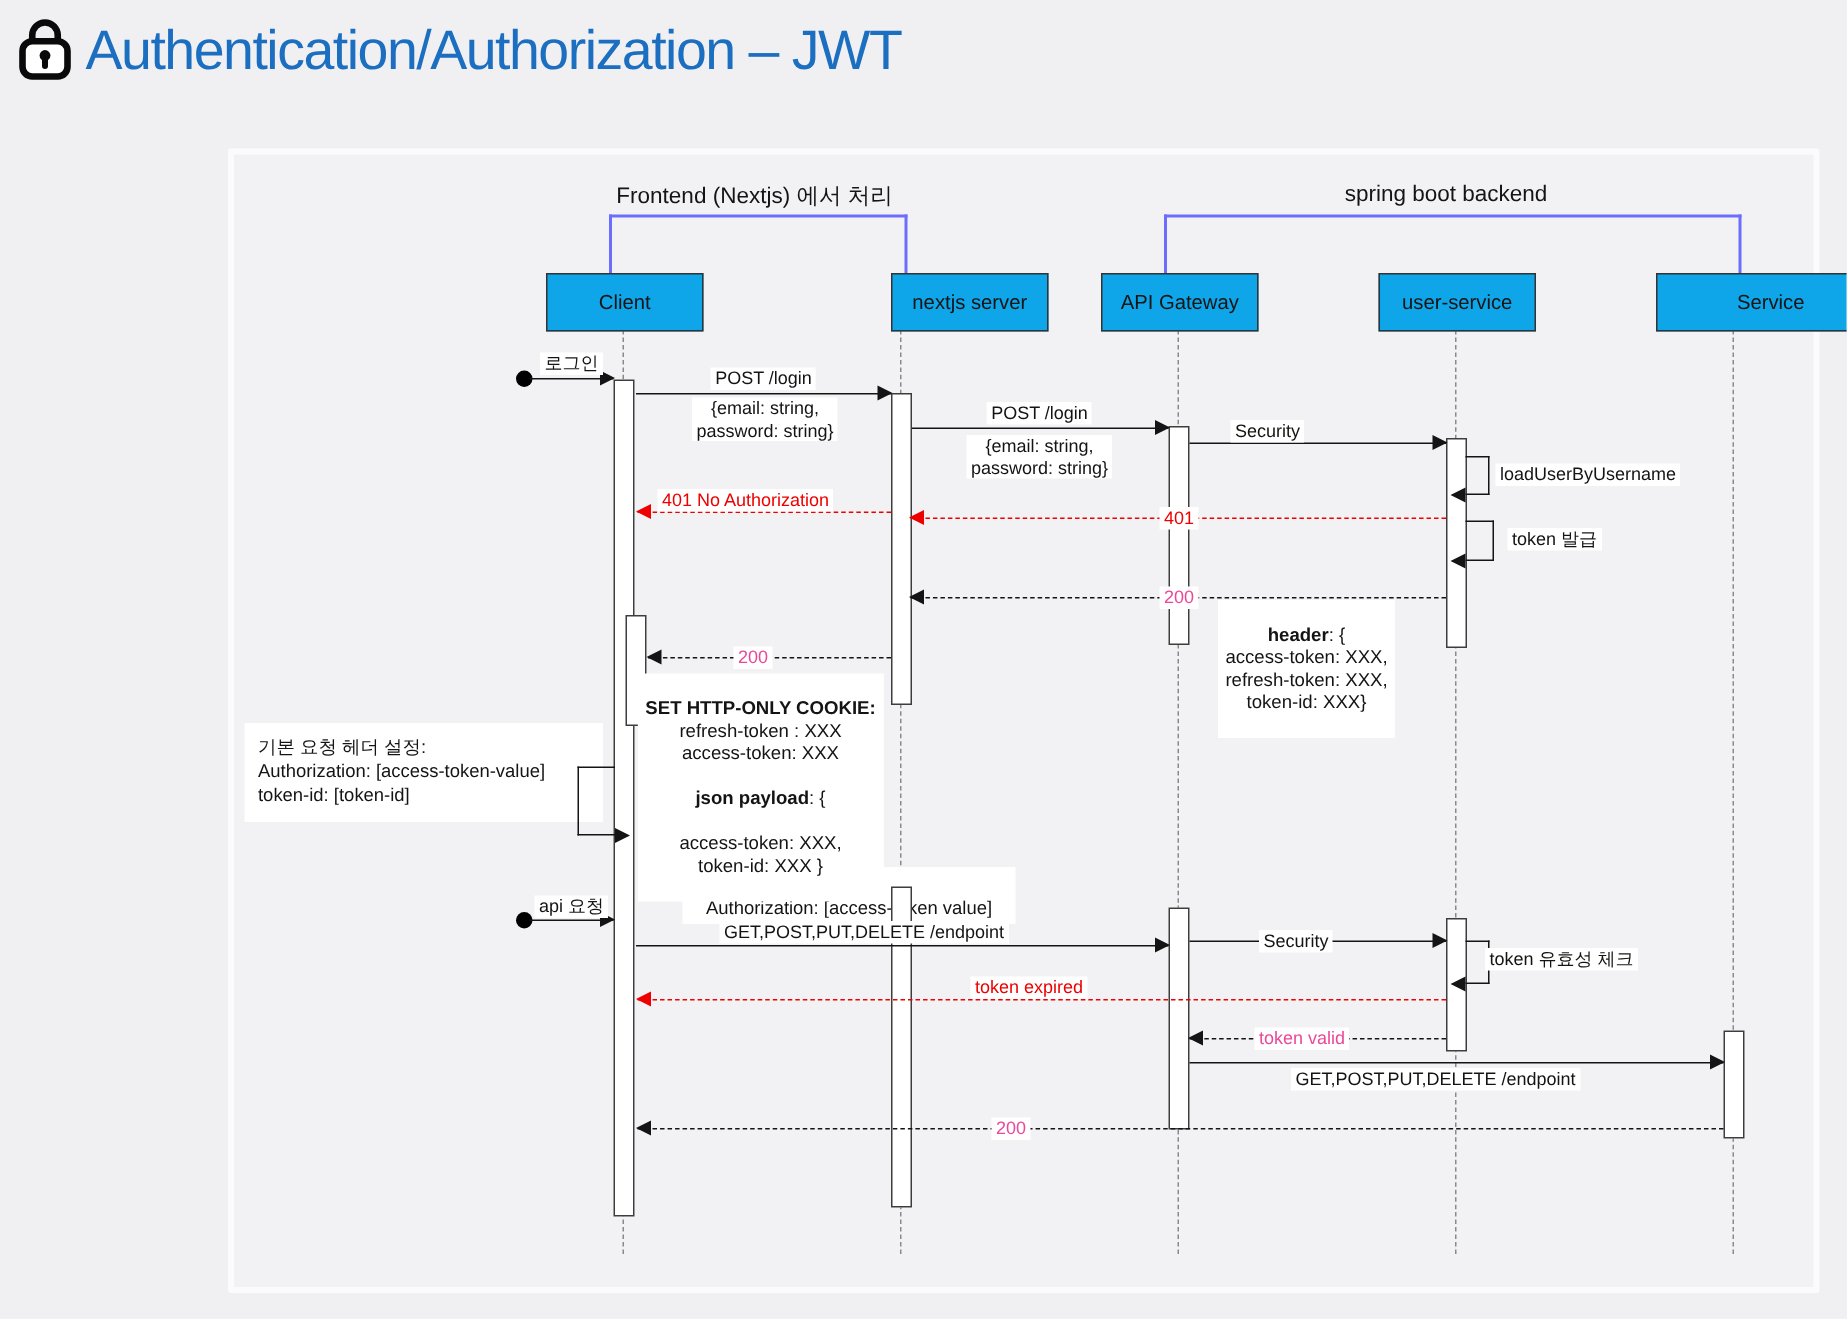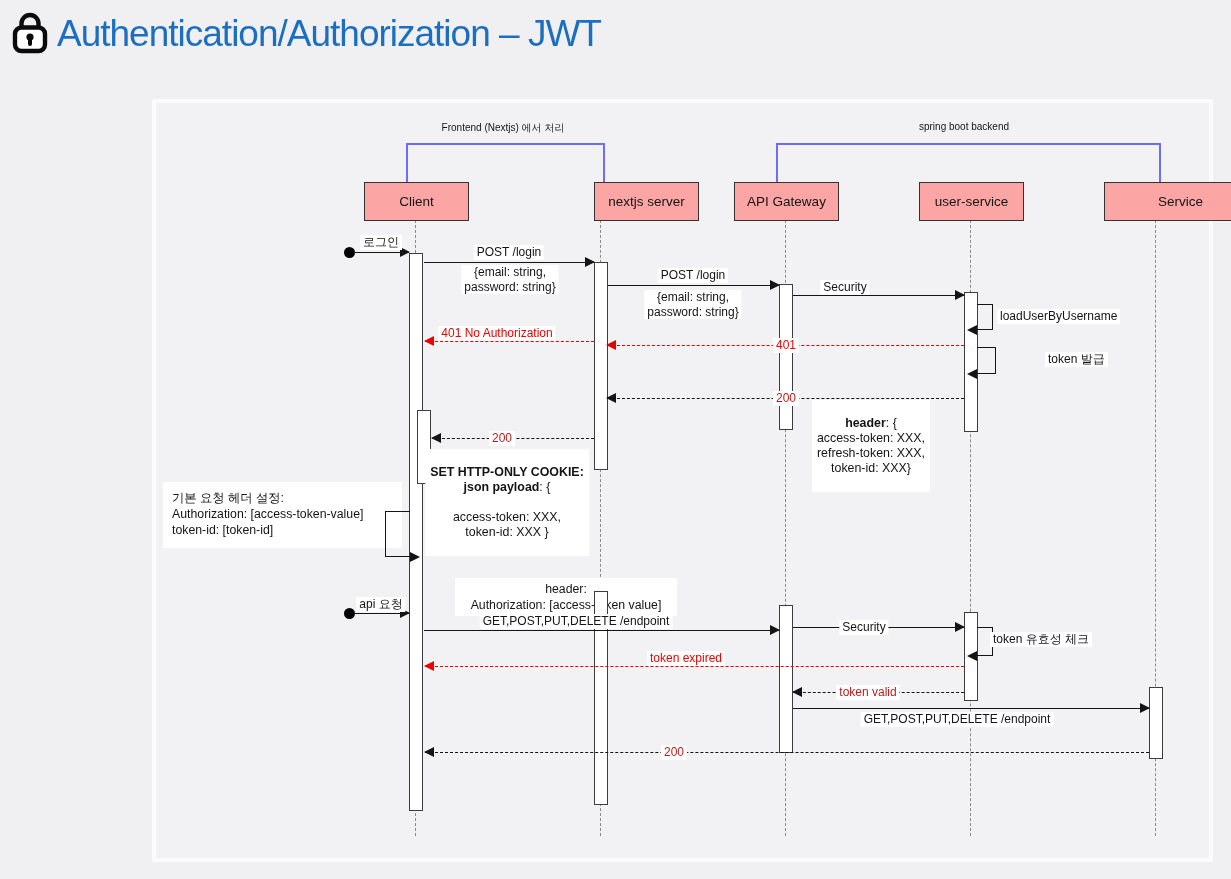--- a/index.html
+++ b/index.html
@@ -9,24 +9,24 @@
     font-family:"Liberation Sans","DejaVu Sans",sans-serif;
     color:#141414;
   }
   
   .page-title{position:absolute;left:57px;top:13px;font-size:37px;letter-spacing:-1px;color:#1c6fc0;white-space:nowrap;z-index:8;}
   .lock{position:absolute;left:8px;top:11px;width:44px;height:44px;z-index:8;}
   
   .panel{position:absolute;left:152px;top:99px;width:1053px;height:755px;background:#f2f2f4;border:4px solid #fbfbfc;border-radius:2px;z-index:0;}
   
   .bracket{position:absolute;top:143px;height:37px;border:2px solid #6c6cff;border-bottom:none;z-index:1;}
-  .grp-lbl{position:absolute;top:121px;transform:translateX(-50%);font-size:10px;white-space:nowrap;z-index:2;}
+  .grp-lbl{position:absolute;top:121px;transform:translateX(-50%);font-size:15px;white-space:nowrap;z-index:2;}
   
   .ll{position:absolute;top:220px;height:616px;width:0;border-left:1.7px dashed #8a8a8a;z-index:1;}
-  .pbox{position:absolute;top:182px;width:103px;height:37px;background:#fca5a5;border:1.5px solid #333;
+  .pbox{position:absolute;top:182px;width:103px;height:37px;background:#0ea5e9;border:1.5px solid #333;
         display:flex;align-items:center;justify-content:center;font-size:13.5px;z-index:3;}
   .act{position:absolute;width:12px;background:#fff;border:1.5px solid #3d3d3d;z-index:4;}
   
   .line{position:absolute;height:0;border-top:1.5px solid #141414;z-index:5;}
   .dash{border-top-style:dashed;}
   .redl{border-top-color:#ee0000;}
   .ah{position:absolute;width:0;height:0;border-top:5px solid transparent;border-bottom:5px solid transparent;top:-5.8px;}
   .ah.r{right:-1px;border-left:10px solid #141414;}
   .ah.l{left:-1px;border-right:10px solid #141414;}
   .redl .ah.l{border-right-color:#ee0000;}
@@ -36,21 +36,21 @@
   .loop.lft{border-right:none;}
   .loop .ah{top:auto;}
   .loop.rgt .ah{left:-10px;bottom:-5.8px;border-right:10px solid #141414;border-left:none;}
   .loop.lft .ah{right:-10px;bottom:-5.8px;border-left:10px solid #141414;border-right:none;}
   .dot{position:absolute;width:11px;height:11px;border-radius:50%;background:#000;z-index:5;}
   
   .lbl{position:absolute;font-size:12px;line-height:14.5px;white-space:nowrap;background:#fff;padding:0 3px;color:#141414;z-index:6;}
   .ctr{transform:translateX(-50%);text-align:center;}
   .pre{white-space:pre-line;}
   .red-t{color:#ee0000;}
-  .blue-t{color:#b91c1c;}
+  .blue-t{color:#ec4899;}
   .b{font-weight:bold;}
   .blk{position:absolute;z-index:6;font-size:12.4px;line-height:15px;text-align:center;transform:translateX(-50%);background:#fff;padding:1px 5px;white-space:pre-line;}
   .note{position:absolute;background:#fff;z-index:2;font-size:12.3px;line-height:16px;}
 </style>
 </head>
 <body>
 
 <svg class="lock" viewBox="0 0 44 44">
   <path d="M13.5 19 v-6.5 a8.5 8.5 0 0 1 17 0 v4" fill="none" stroke="#0a0a0a" stroke-width="4.4" stroke-linecap="round"></path>
   <rect x="7" y="16.5" width="30" height="23.5" rx="6.5" fill="#fff" stroke="#0a0a0a" stroke-width="4.4"></rect>
@@ -134,41 +134,43 @@
 <div class="lbl ctr red-t" style="left:786px;top:338px;">401</div>
 
 <div class="line dash redl" style="left:425px;top:341px;width:169px;">
     <span class="ah l"></span>
   </div>
 <div class="lbl ctr red-t" style="left:497px;top:326px;">401 No Authorization</div>
 
 <div class="loop rgt" style="left:977px;top:347px;width:18px;height:25px;">
     <span class="ah"></span>
   </div>
-<div class="lbl" style="left:1005px;top:352px;margin-left:40px;">token 발급</div>
+<div class="lbl" style="left:1005px;top:352px;">token 발급</div>
 
 <div class="line dash" style="left:607px;top:398px;width:357px;">
     <span class="ah l"></span>
   </div>
 <div class="lbl ctr blue-t" style="left:786px;top:391px;">200</div>
 
 <div class="blk" style="left:871px;top:400px;">
   <span class="b">header</span><span>: {</span>
   <div>access-token: XXX,
 refresh-token: XXX,
 token-id: XXX}</div>
 </div>
 
 <div class="line dash" style="left:432px;top:438px;width:162px;">
     <span class="ah l"></span>
   </div>
 <div class="lbl ctr blue-t" style="left:502px;top:431px;">200</div>
 
 <div class="blk" style="left:507px;top:449px;">
   <span class="b">SET HTTP-ONLY COOKIE:</span>
+  <div>refresh-token : XXX
+access-token: XXX</div>
   <div><span class="b">json payload</span><span>: {</span></div>
   <div>access-token: XXX,
 token-id: XXX }</div>
 </div>
 
 <div class="loop lft" style="left:385px;top:511px;width:24px;height:44px;">
     <span class="ah"></span>
   </div>
 
 <div class="dot" style="left:344px;top:608px;"></div>

